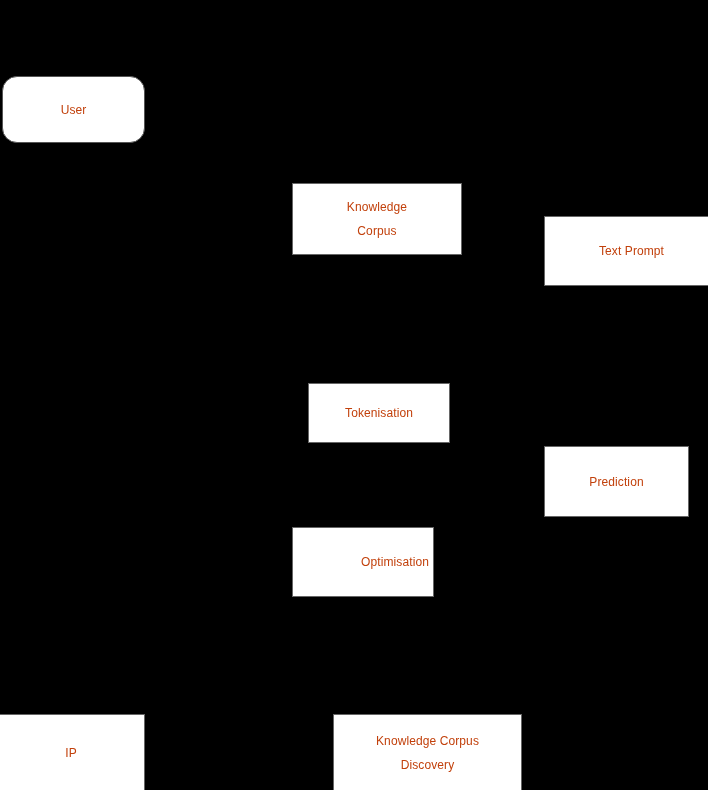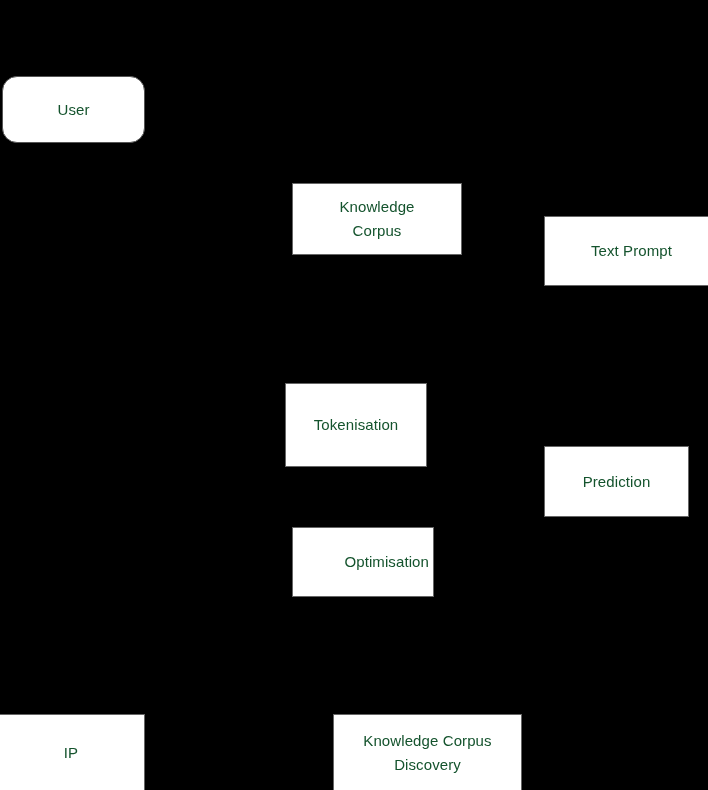--- a/index.html
+++ b/index.html
@@ -22,23 +22,23 @@
   }
   .node {
     position: absolute;
     background: #ffffff;
     border: 1px solid #666666;
     box-sizing: border-box;
     display: flex;
     align-items: center;
     justify-content: center;
     text-align: center;
-    color: #14532d;
+    color: #c2410c;
     font-family: "Liberation Sans", sans-serif;
-    font-size: 15px;
+    font-size: 12px;
     line-height: 24px;
     font-weight: 400;
     letter-spacing: 0.1px;
     -webkit-font-smoothing: antialiased;
   }
   .node .label {
     display: block;
     width: 100%;
     padding: 0 4px;
     box-sizing: border-box;
@@ -60,24 +60,24 @@
     height: 72px;
   }
   .node-text-prompt {
     left: 544px;
     top: 184px;
     width: 175px;
     height: 70px;
     margin-top: 32px;
   }
   .node-tokenisation {
-    left: 285px;
+    left: 308px;
     top: 383px;
     width: 142px;
-    height: 84px;
+    height: 60px;
   }
   .node-prediction {
     left: 544px;
     top: 446px;
     width: 145px;
     height: 71px;
     align-items: center;
   }
   .node-optimisation {
     left: 292px;

